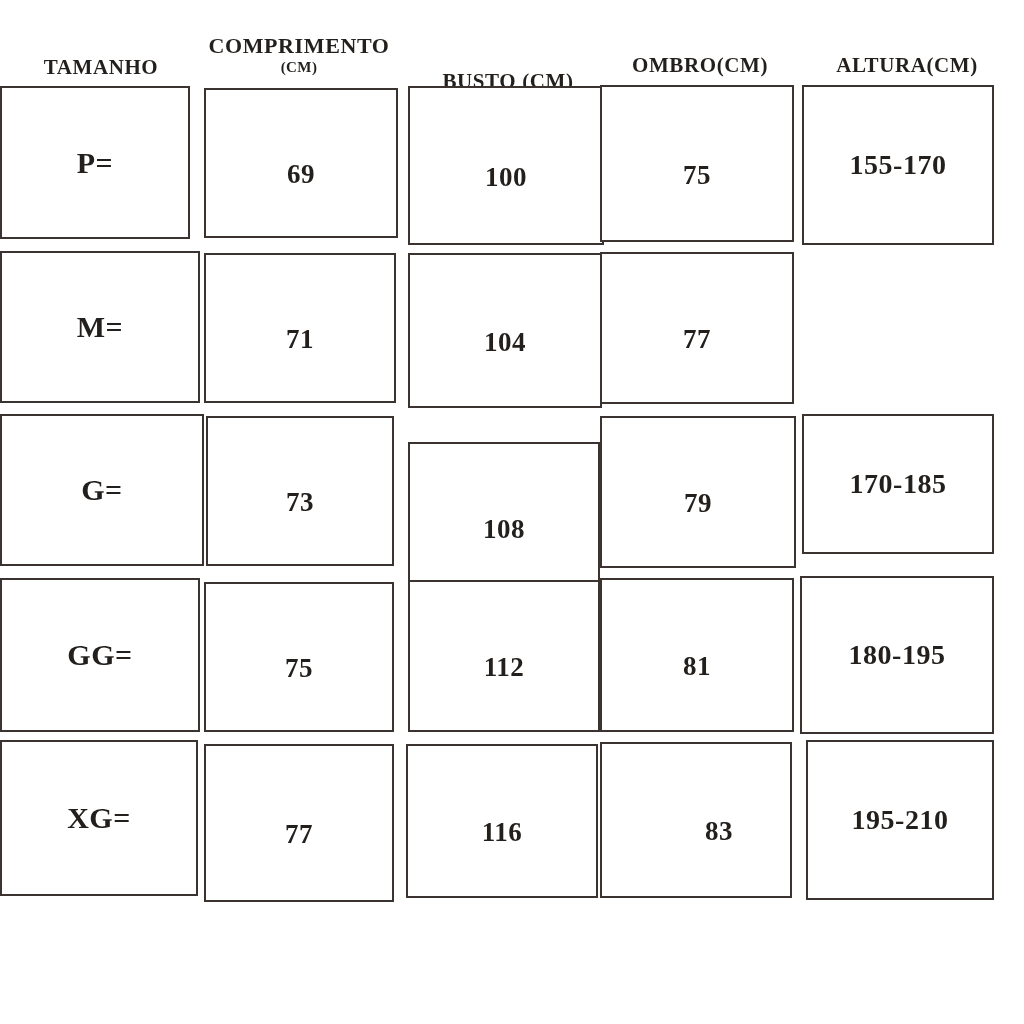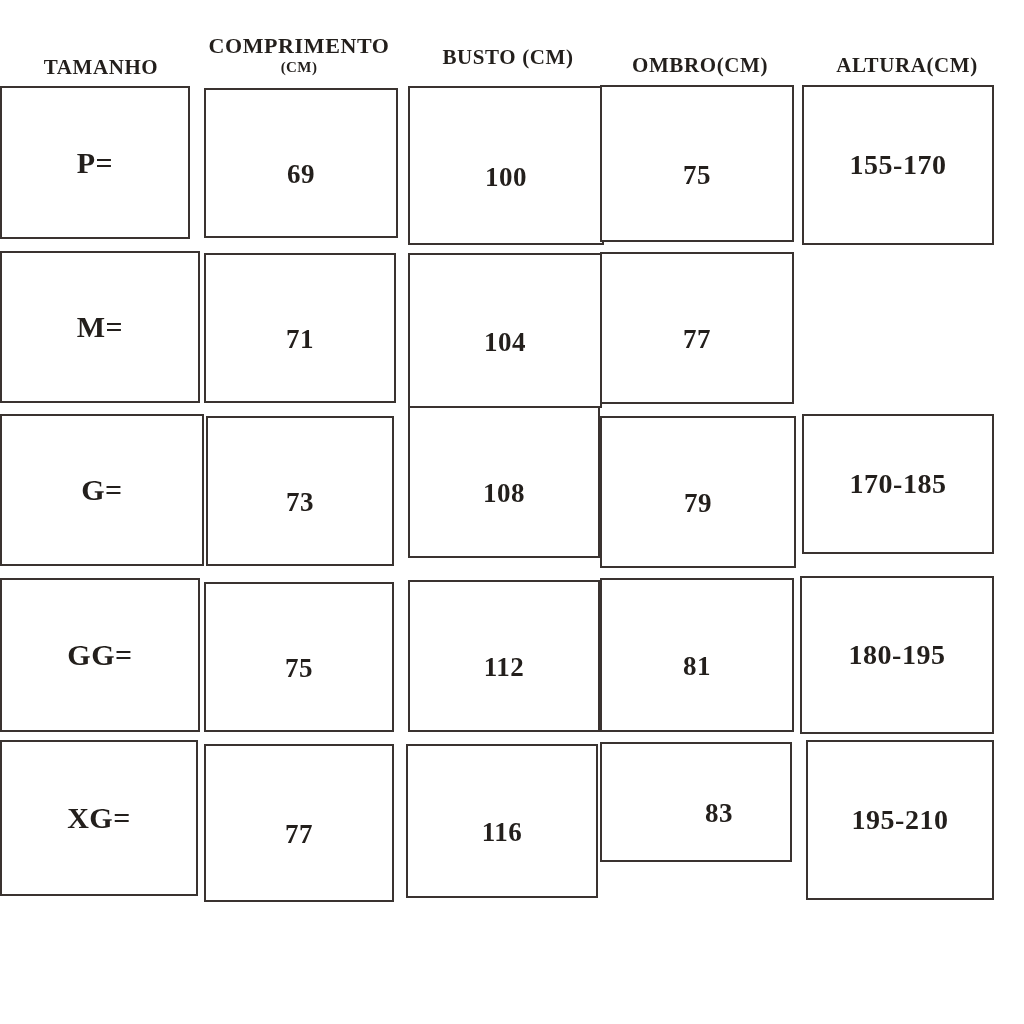--- a/index.html
+++ b/index.html
@@ -34,21 +34,21 @@
     text-align: center;
     font-family: "Liberation Serif", serif;
     font-weight: 700;
     font-size: 21px;
     letter-spacing: 0.6px;
     line-height: 1.12;
     color: #231f1c;
   }
   .col-head.h0 { left: 8px;   top: 30px; width: 186px; }
   .col-head.h1 { left: 188px; top: 8px;  width: 222px; font-size: 22px; }
-  .col-head.h2 { left: 410px; top: 20px; width: 196px; }
+  .col-head.h2 { left: 410px; top: 44px; width: 196px; }
   .col-head.h3 { left: 600px; top: 28px; width: 200px; }
   .col-head.h4 { left: 800px; top: 28px; width: 214px; }
   .col-head .unit {
     display: block;
     font-size: 15px;
     letter-spacing: 0.4px;
   }
 
   
   .cell {
@@ -122,21 +122,21 @@
   <div class="cell num" style="left:600px; top:252px; width:194px; height:152px;">
     <span>77</span>
   </div>
 
   <div class="cell size" style="left:0px;   top:414px; width:204px; height:152px;">
     <span>G=</span>
   </div>
   <div class="cell num" style="left:206px; top:416px; width:188px; height:150px;">
     <span>73</span>
   </div>
-  <div class="cell num" style="left:408px; top:406px; width:192px; height:152px;">
+  <div class="cell num" style="left:408px; top:442px; width:192px; height:152px;">
     <span>108</span>
   </div>
   <div class="cell num" style="left:600px; top:416px; width:196px; height:152px;">
     <span>79</span>
   </div>
   <div class="cell range" style="left:802px; top:414px; width:192px; height:140px;">
     <span>170-185</span>
   </div>
 
   <div class="cell size" style="left:0px;   top:578px; width:200px; height:154px;">
@@ -157,20 +157,20 @@
 
   <div class="cell size" style="left:0px;   top:740px; width:198px; height:156px;">
     <span>XG=</span>
   </div>
   <div class="cell num" style="left:204px; top:744px; width:190px; height:158px;">
     <span>77</span>
   </div>
   <div class="cell num" style="left:406px; top:744px; width:192px; height:154px;">
     <span>116</span>
   </div>
-  <div class="cell num" style="left:600px; top:742px; width:192px; height:120px;padding-left:46px;">
+  <div class="cell num" style="left:600px; top:742px; width:192px; height:156px;padding-left:46px;">
     <span>83</span>
   </div>
   <div class="cell range" style="left:806px; top:740px; width:188px; height:160px;">
     <span>195-210</span>
   </div>
 
 </div>
 
 </body></html>

